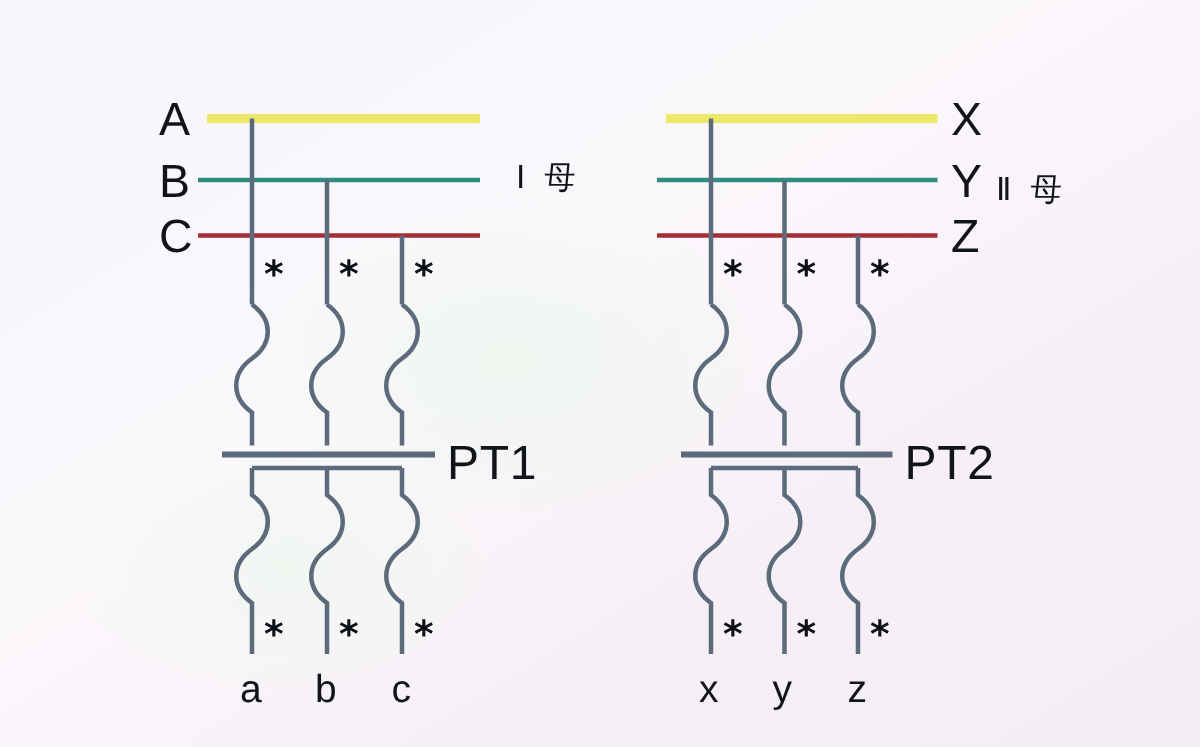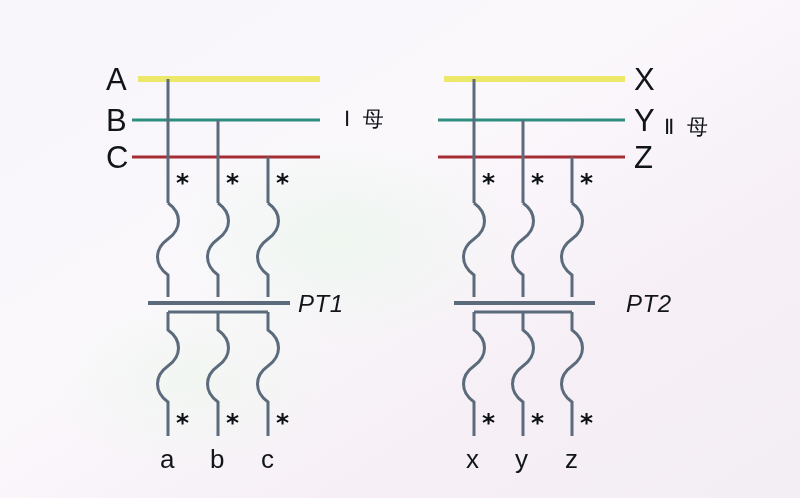--- a/index.html
+++ b/index.html
@@ -34,24 +34,23 @@
   .phase-lbl {
     font-size: 31px;
     font-weight: 400;
     letter-spacing: 0.5px;
   }
   .term-lbl {
     font-size: 26px;
     font-weight: 400;
   }
   .pt-lbl {
-    font-size: 24px;
+    font-size: 32px;
     font-weight: 400;
     letter-spacing: 0.5px;
-    font-style: italic;
   }
   .bus-lbl {
     font-size: 21px;
     font-family: Liberation Mono, monospace;
     font-weight: 400;
   }
   .dot-lbl {
     font-size: 25px;
     font-weight: 700;
     font-family: "DejaVu Sans", sans-serif;
@@ -163,21 +162,21 @@
   <div class="lbl dot-lbl" style="left:276px; top:410px;">*</div>
 
   <div class="lbl term-lbl" style="left:160px; top:446px;">a</div>
   <div class="lbl term-lbl" style="left:210px; top:446px;">b</div>
   <div class="lbl term-lbl" style="left:261px; top:446px;">c</div>
 
   <div class="lbl dot-lbl" style="left:482px; top:170px;">*</div>
   <div class="lbl dot-lbl" style="left:531px; top:170px;">*</div>
   <div class="lbl dot-lbl" style="left:580px; top:170px;">*</div>
 
-  <div class="lbl pt-lbl" style="left:603px; top:292px;margin-left:23px;">PT2</div>
+  <div class="lbl pt-lbl" style="left:603px; top:292px;">PT2</div>
 
   <div class="lbl dot-lbl" style="left:482px; top:410px;">*</div>
   <div class="lbl dot-lbl" style="left:531px; top:410px;">*</div>
   <div class="lbl dot-lbl" style="left:580px; top:410px;">*</div>
 
   <div class="lbl term-lbl" style="left:466px; top:446px;">x</div>
   <div class="lbl term-lbl" style="left:515px; top:446px;">y</div>
   <div class="lbl term-lbl" style="left:565px; top:446px;">z</div>
 
 </div>

